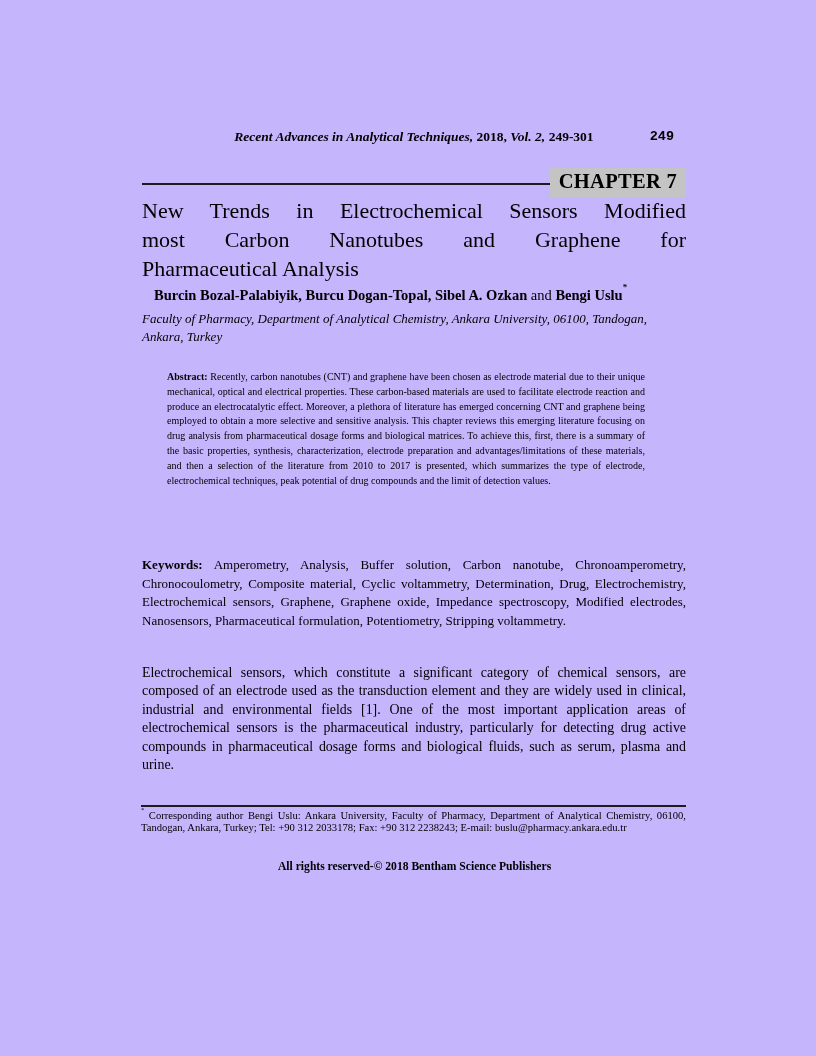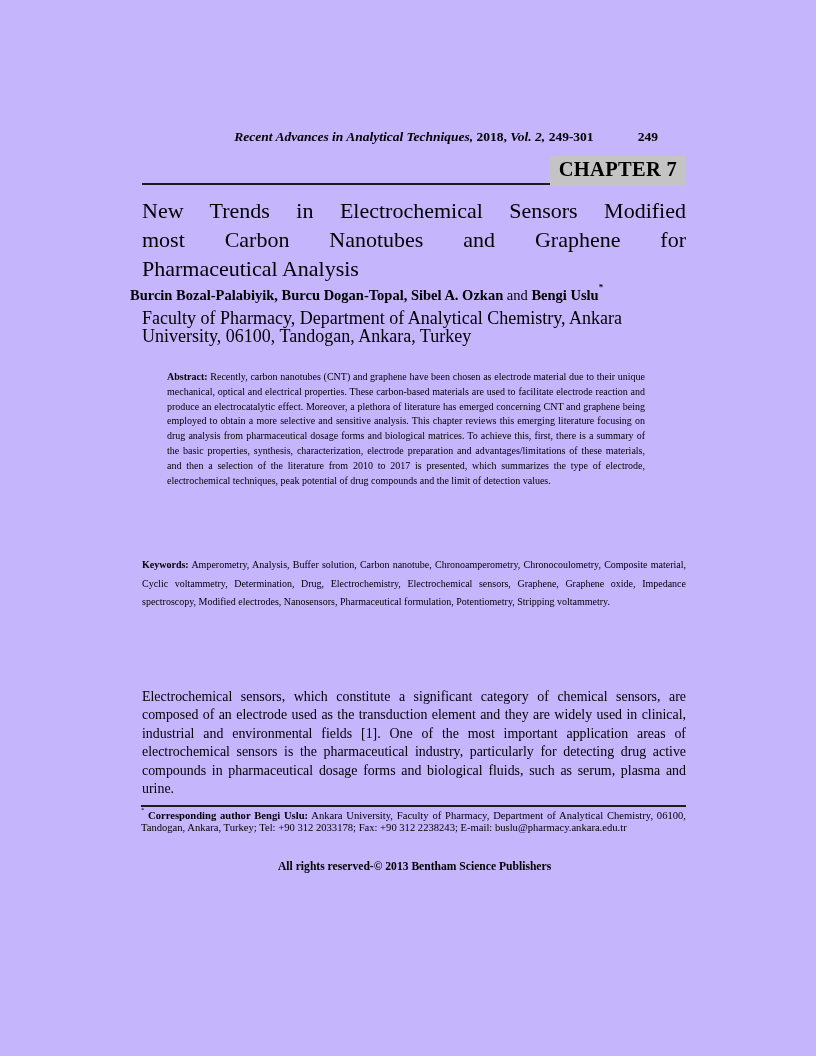--- a/index.html
+++ b/index.html
@@ -6,49 +6,49 @@
   .page {
     position:relative; width:816px; height:1056px; margin:0 auto;
     background:#c4b5fd; color:#000;
     font-family:"Liberation Serif","DejaVu Serif",serif;
     overflow:hidden;
   }
   
   .header { position:absolute; left:142px; top:129px; width:544px; height:16px; font-size:13.5px; font-weight:bold; }
   .citation { text-align:center; }
   .bi { font-style:italic; }
-  .pagenum { position:absolute; right:28px; top:0; }
+  .pagenum { position:absolute; right:12px; top:0;font-family:Liberation Mono, monospace; }
   
   .rule { position:absolute; left:142px; top:183px; width:544px; height:2px; background:#1c1c1c; }
   .chapter-badge {
-    position:absolute; right:130px; top:156px; z-index:2;
+    position:absolute; right:130px; top:168px; z-index:2;
     font-size:20.5px; font-weight:bold; padding:2px 9px 4px 9px; letter-spacing:0.3px;
   }
   
   .title { position:absolute; left:142px; top:196px; width:544px; font-size:22px; font-weight:normal; line-height:29px; }
   .just { text-align:justify; text-align-last:justify; }
   
-  .authors { position:absolute; left:130px; top:287px; width:544px; font-size:14.5px; }
+  .authors { position:absolute; left:154px; top:287px; width:544px; font-size:14.5px; }
   .authors b { font-weight:bold; }
   sup { font-size:62%; position:relative; top:-0.45em; line-height:0; }
-  .affiliation { position:absolute; left:142px; top:310px; width:544px; font-size:18px; line-height:17.5px; }
+  .affiliation { position:absolute; left:142px; top:310px; width:544px; font-size:13px; font-style:italic; line-height:17.5px; }
   
   .abstract {
     position:absolute; left:167px; top:370px; width:478px;
     font-size:10px; line-height:14.8px; text-align:justify;
   }
   
-  .keywords { position:absolute; left:142px; top:556px; width:544px; font-size:10px; line-height:18.6px; text-align:justify; }
+  .keywords { position:absolute; left:142px; top:556px; width:544px; font-size:13px; line-height:18.6px; text-align:justify; }
   
   .section { position:absolute; left:142px; top:656px; width:544px; margin:0; font-size:15px; font-weight:bold; }
-  .para { position:absolute; left:142px; top:688px; width:544px; font-size:13.9px; line-height:18.4px; text-align:justify; }
+  .para { position:absolute; left:142px; top:664px; width:544px; font-size:13.9px; line-height:18.4px; text-align:justify; }
   
   .footnote-rule { position:absolute; left:141px; top:805px; width:545px; height:2px; background:#1c1c1c; }
   .footnote { position:absolute; left:141px; top:810px; width:545px; font-size:10.6px; line-height:12.1px; text-align:justify; }
-  .footnote b { font-weight:bold; }
+  .footnote b { font-weight:normal; }
   
   .footer { position:absolute; left:278px; top:860px; font-size:11.6px; font-weight:bold; line-height:13.5px; }
 </style>
 </head>
 <body>
 
 <div class="page">
 
   <div class="header">
     <div class="citation"><span class="bi">Recent Advances in Analytical Techniques,</span><span> 2018, </span><span class="bi">Vol. 2,</span><span> 249-301</span></div>
@@ -73,16 +73,16 @@
   <div class="keywords"><b>Keywords:</b><span> Amperometry, Analysis, Buffer solution, Carbon nanotube, Chronoamperometry, Chronocoulometry, Composite material, Cyclic voltammetry, Determination, Drug, Electrochemistry, Electrochemical sensors, Graphene, Graphene oxide, Impedance spectroscopy, Modified electrodes, Nanosensors, Pharmaceutical formulation, Potentiometry, Stripping voltammetry.</span></div>
 
 
   <div class="para">Electrochemical sensors, which constitute a significant category of chemical sensors, are composed of an electrode used as the transduction element and they are widely used in clinical, industrial and environmental fields [1]. One of the most important application areas of electrochemical sensors is the pharmaceutical industry, particularly for detecting drug active compounds in pharmaceutical dosage forms and biological fluids, such as serum, plasma and urine.</div>
 
   <div class="footnote-rule"></div>
 
   <div class="footnote"><sup>*</sup><b> Corresponding author Bengi Uslu:</b><span> Ankara University, Faculty of Pharmacy, Department of Analytical Chemistry, 06100, Tandogan, Ankara, Turkey; Tel: +90 312 2033178; Fax: +90 312 2238243; E-mail: buslu@pharmacy.ankara.edu.tr</span></div>
 
   <div class="footer">
-    <div>All rights reserved-© 2013 Bentham Science Publishers</div>
+    <div>All rights reserved-© 2018 Bentham Science Publishers</div>
   </div>
 
 </div>
 
 </body></html>

